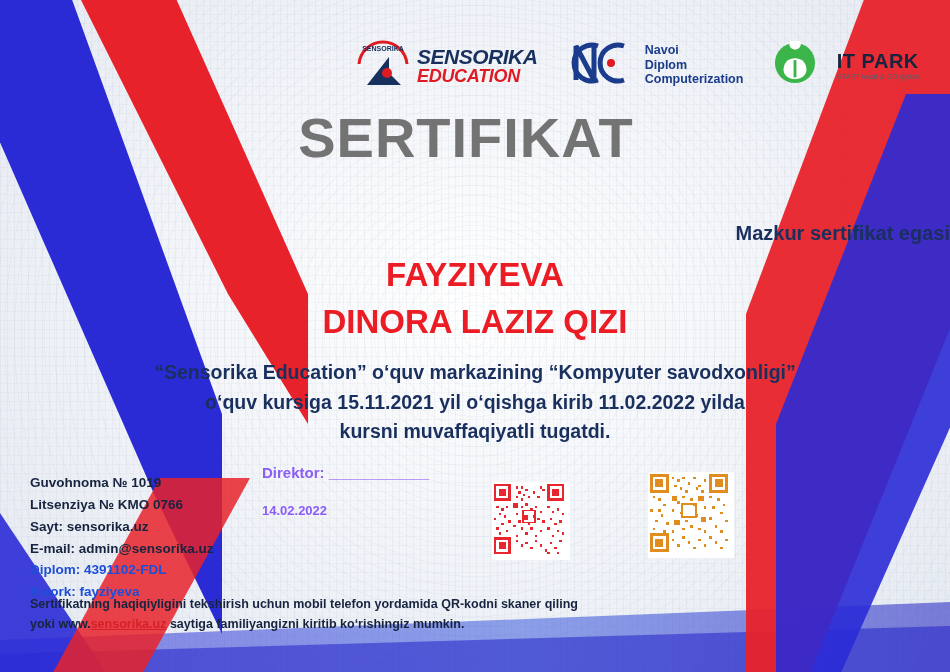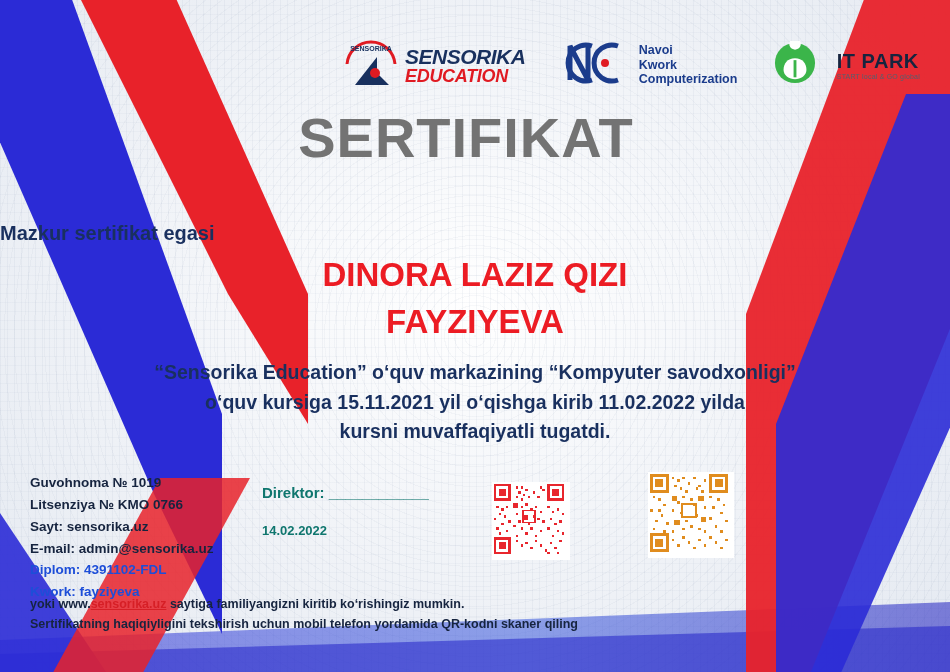--- a/index.html
+++ b/index.html
@@ -80,21 +80,21 @@
   .content {
     position: absolute;
     inset: 0;
     z-index: 5;
   }
 
   
   .logos {
     position: absolute;
     top: 34px;
-    left: 343px;
+    left: 355px;
     right: 30px;
     height: 62px;
     display: flex;
     align-items: center;
     justify-content: space-between;
   }
   .logo-block {
     display: flex;
     align-items: center;
   }
@@ -167,21 +167,21 @@
     color: #737373;
     letter-spacing: 1px;
     font-family: "Liberation Sans", sans-serif;
   }
 
   .subtitle {
     position: absolute;
     top: 222px;
     left: 0;
     right: 0;
-    text-align: left;
+    text-align: right;
     font-size: 20px;
     font-weight: bold;
     color: #19305f;
   }
 
   .recipient {
     position: absolute;
     top: 252px;
     left: 0;
     right: 0;
@@ -214,22 +214,22 @@
     line-height: 1.62;
     font-weight: bold;
   }
   .details .blue {
     color: #1d4ed8;
   }
 
   .director {
     position: absolute;
     left: 262px;
-    top: 484px;
-    color: #0f766e;
+    top: 464px;
+    color: #8b5cf6;
   }
   .director .line1 {
     font-size: 15px;
     font-weight: bold;
     white-space: nowrap;
   }
   .director .line2 {
     font-size: 13px;
     font-weight: bold;
     margin-top: 22px;
@@ -329,21 +329,21 @@
         <div>
           <svg viewBox="0 0 70 50" width="70" height="50">
             <path d="M30 8 A18 18 0 1 0 30 42" fill="none" stroke="#1b3c8c" stroke-width="5"></path>
             <path d="M56 8 A18 18 0 1 0 56 42" fill="none" stroke="#1b3c8c" stroke-width="5"></path>
             <path d="M8 42 L8 8 L26 42 L26 8" fill="none" stroke="#1b3c8c" stroke-width="5"></path>
             <circle cx="43" cy="25" r="4" fill="#e01a22"></circle>
           </svg>
         </div>
         <div class="ncc-text">
           <div>Navoi</div>
-          <div>Kwork</div>
+          <div>Diplom</div>
           <div>Computerization</div>
         </div>
       </div>
 
       <div class="logo-block itpark-logo">
         <div>
           <svg viewBox="0 0 44 46" width="42" height="44">
             <circle cx="22" cy="23" r="21" fill="#3bb54a"></circle>
             <path d="M22 9 a6 6 0 1 1 0.1 0 z" fill="#ffffff"></path>
             <path d="M22 18 C14 18 10 24 10 30 C10 36 16 40 22 40 C28 40 34 36 34 30 C34 24 30 18 22 18 Z" fill="#ffffff"></path>
@@ -356,22 +356,22 @@
         </div>
       </div>
 
     </div>
 
     <div class="title">SERTIFIKAT</div>
 
     <div class="subtitle">Mazkur sertifikat egasi</div>
 
     <div class="recipient">
+      <div>FAYZIYEVA</div>
       <div>DINORA LAZIZ QIZI</div>
-      <div>FAYZIYEVA</div>
     </div>
 
     <div class="body-text">
       <div>“Sensorika Education” o‘quv markazining “Kompyuter savodxonligi”</div>
       <div>o‘quv kursiga 15.11.2021 yil o‘qishga kirib 11.02.2022 yilda</div>
       <div>kursni muvaffaqiyatli tugatdi.</div>
     </div>
 
     <div class="details">
       <div>Guvohnoma № 1019</div>
@@ -555,20 +555,20 @@
             <rect x="22" y="23" width="1" height="1"></rect>
             <rect x="24" y="25" width="1" height="1"></rect>
           <rect x="26" y="27" width="1" height="1"></rect>
             <rect x="28" y="24" width="1" height="1"></rect>
           <rect x="12" y="11" width="5" height="5" fill="none" stroke="#e08c1e" stroke-width="0.7"></rect>
         </g>
       </svg>
     </div>
 
     <div class="footer-note">
+      <div>Sertifikatning haqiqiyligini tekshirish uchun mobil telefon yordamida QR-kodni skaner qiling</div>
       <div>
         <span>yoki www.</span><span class="link">sensorika.uz</span><span>  saytiga familiyangizni kiritib ko‘rishingiz mumkin.</span>
       </div>
-      <div>Sertifikatning haqiqiyligini tekshirish uchun mobil telefon yordamida QR-kodni skaner qiling</div>
     </div>
 
   </div>
 </div>
 
 </body></html>

